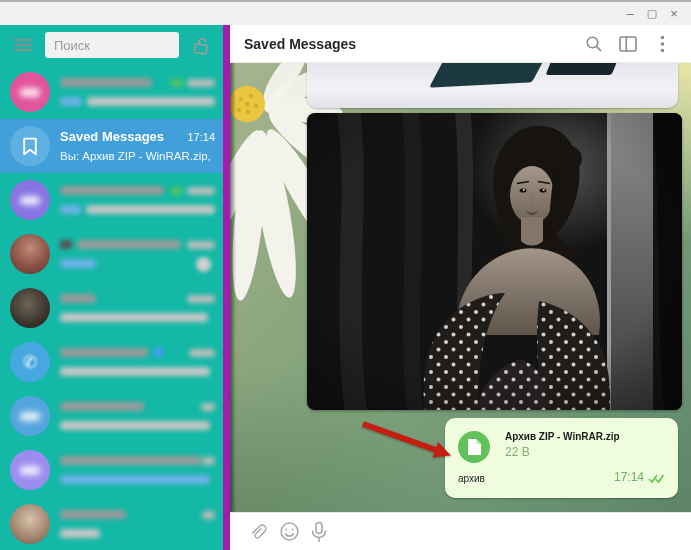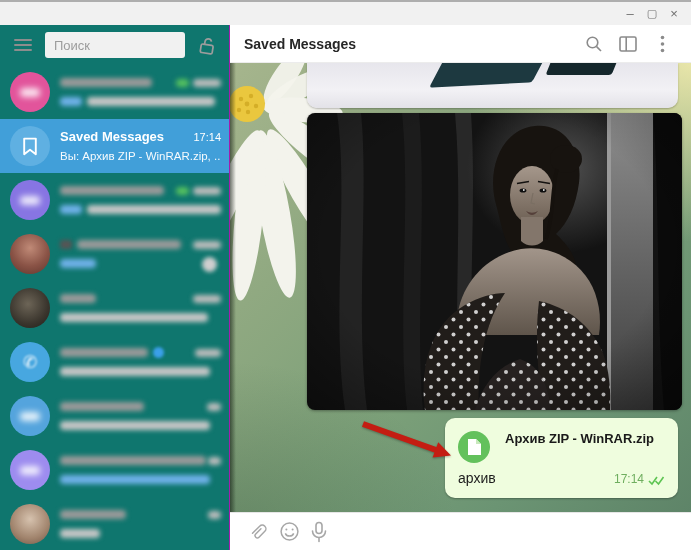--- a/index.html
+++ b/index.html
@@ -8,21 +8,21 @@
   .window { position:relative; width:691px; height:550px; background:#fff; overflow:hidden; }
 
   
   .titlebar { height:25px; background:#f1f1f1; border-top:2px solid #aeaeae;
     display:flex; justify-content:flex-end; align-items:center; padding-right:6px; }
   .wc { color:#6f6f6f; font-size:13px; line-height:1; width:22px; text-align:center; cursor:default; }
   .wc.max { font-size:11px; }
 
   
   .app { display:flex; height:525px; }
-  .sidebar { width:230px; background:#0f766e; border-right:1px solid #a21caf; flex:none; overflow:hidden; }
+  .sidebar { width:230px; background:#14b8a6; border-right:7px solid #a21caf; flex:none; overflow:hidden; }
   .chat { flex:1; position:relative; display:flex; flex-direction:column; }
 
   
   .side-head { height:40px; display:flex; align-items:center; padding:0 12px 0 14px; }
   .hamburger { width:18px; display:flex; flex-direction:column; gap:3px; cursor:pointer; }
   .hamburger span { display:block; height:2px; background:#8d8d8d; border-radius:1px; }
   .searchbox { flex:1; height:26px; margin:0 12px 0 13px; background:#f1f1f1; border-radius:3px;
     display:flex; align-items:center; padding-left:9px; }
   .searchbox span { color:#9c9c9c; font-size:13px; }
   .lockwrap { width:20px; height:20px; display:flex; align-items:center; justify-content:center; }
@@ -84,24 +84,24 @@
     border-radius:8px; overflow:hidden; box-shadow:0 1px 3px rgba(0,0,0,.35); }
 
   
   .bubble { position:absolute; left:215px; top:355px; width:233px; height:80px;
     background:#effdde; border-radius:10px; box-shadow:0 1px 2px rgba(0,0,0,.3);
     padding:13px 13px 9px 13px; }
   .file-row { display:flex; align-items:flex-start; }
   .file-badge { width:32px; height:32px; border-radius:50%; background:#63c15c; flex:none;
     display:flex; align-items:center; justify-content:center; cursor:pointer; }
   .file-meta { margin-left:15px; min-width:0; }
-  .file-title { font-size:13px; font-weight:700; color:#1a1a1a; white-space:nowrap; }
+  .file-title { font-size:10px; font-weight:700; color:#1a1a1a; white-space:nowrap; }
   .file-size { font-size:12px; color:#84ad74; margin-top:3px; }
   .bubble-foot { display:flex; align-items:flex-end; margin-top:7px; }
-  .caption { font-size:14px; color:#1c1c1c; flex:1; }
+  .caption { font-size:10px; color:#1c1c1c; flex:1; }
   .msg-time { font-size:12px; color:#6fae5f; margin-right:4px; }
 
   
   .arrow-overlay { position:absolute; inset:0; pointer-events:none; }
 
   
   .composer { height:38px; background:#fff; border-top:1px solid #e6e6e6;
     display:flex; align-items:center; padding:0 14px; flex:none; }
   .comp-placeholder { flex:1; margin-left:13px; color:#9e9e9e; font-size:13.5px; cursor:text; }
   .cicon { width:30px; height:30px; display:flex; align-items:center; justify-content:center; cursor:pointer; }
@@ -418,20 +418,21 @@
         <div class="bubble">
           <div class="file-row">
             <div class="file-badge">
               <svg width="15" height="18" viewBox="0 0 15 18">
                 <path d="M1,1 h8 l5,5 v11 h-13 z" fill="#ffffff"></path>
                 <path d="M9,1 l5,5 h-5 z" fill="#c9e9bd"></path>
               </svg>
             </div>
             <div class="file-meta">
               <div class="file-title">Архив ZIP - WinRAR.zip</div>
+              <div class="file-size">22 В</div>
             </div>
           </div>
           <div class="bubble-foot">
             <span class="caption">архив</span>
             <span class="msg-time">17:14</span>
             <svg width="17" height="11" viewBox="0 0 17 11">
               <path d="M1,6 L4,9 L9,2" stroke="#5dc452" stroke-width="1.6" fill="none"></path>
               <path d="M7.5,6 L10.5,9 L15.5,2" stroke="#5dc452" stroke-width="1.6" fill="none"></path>
             </svg>
           </div>

